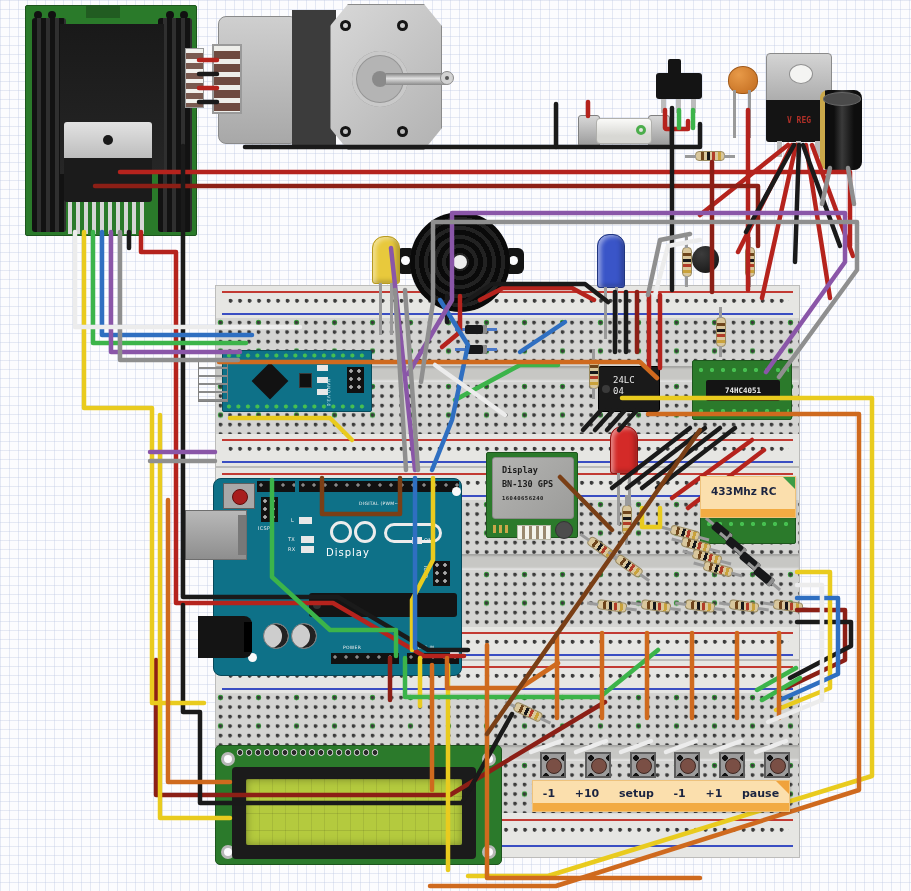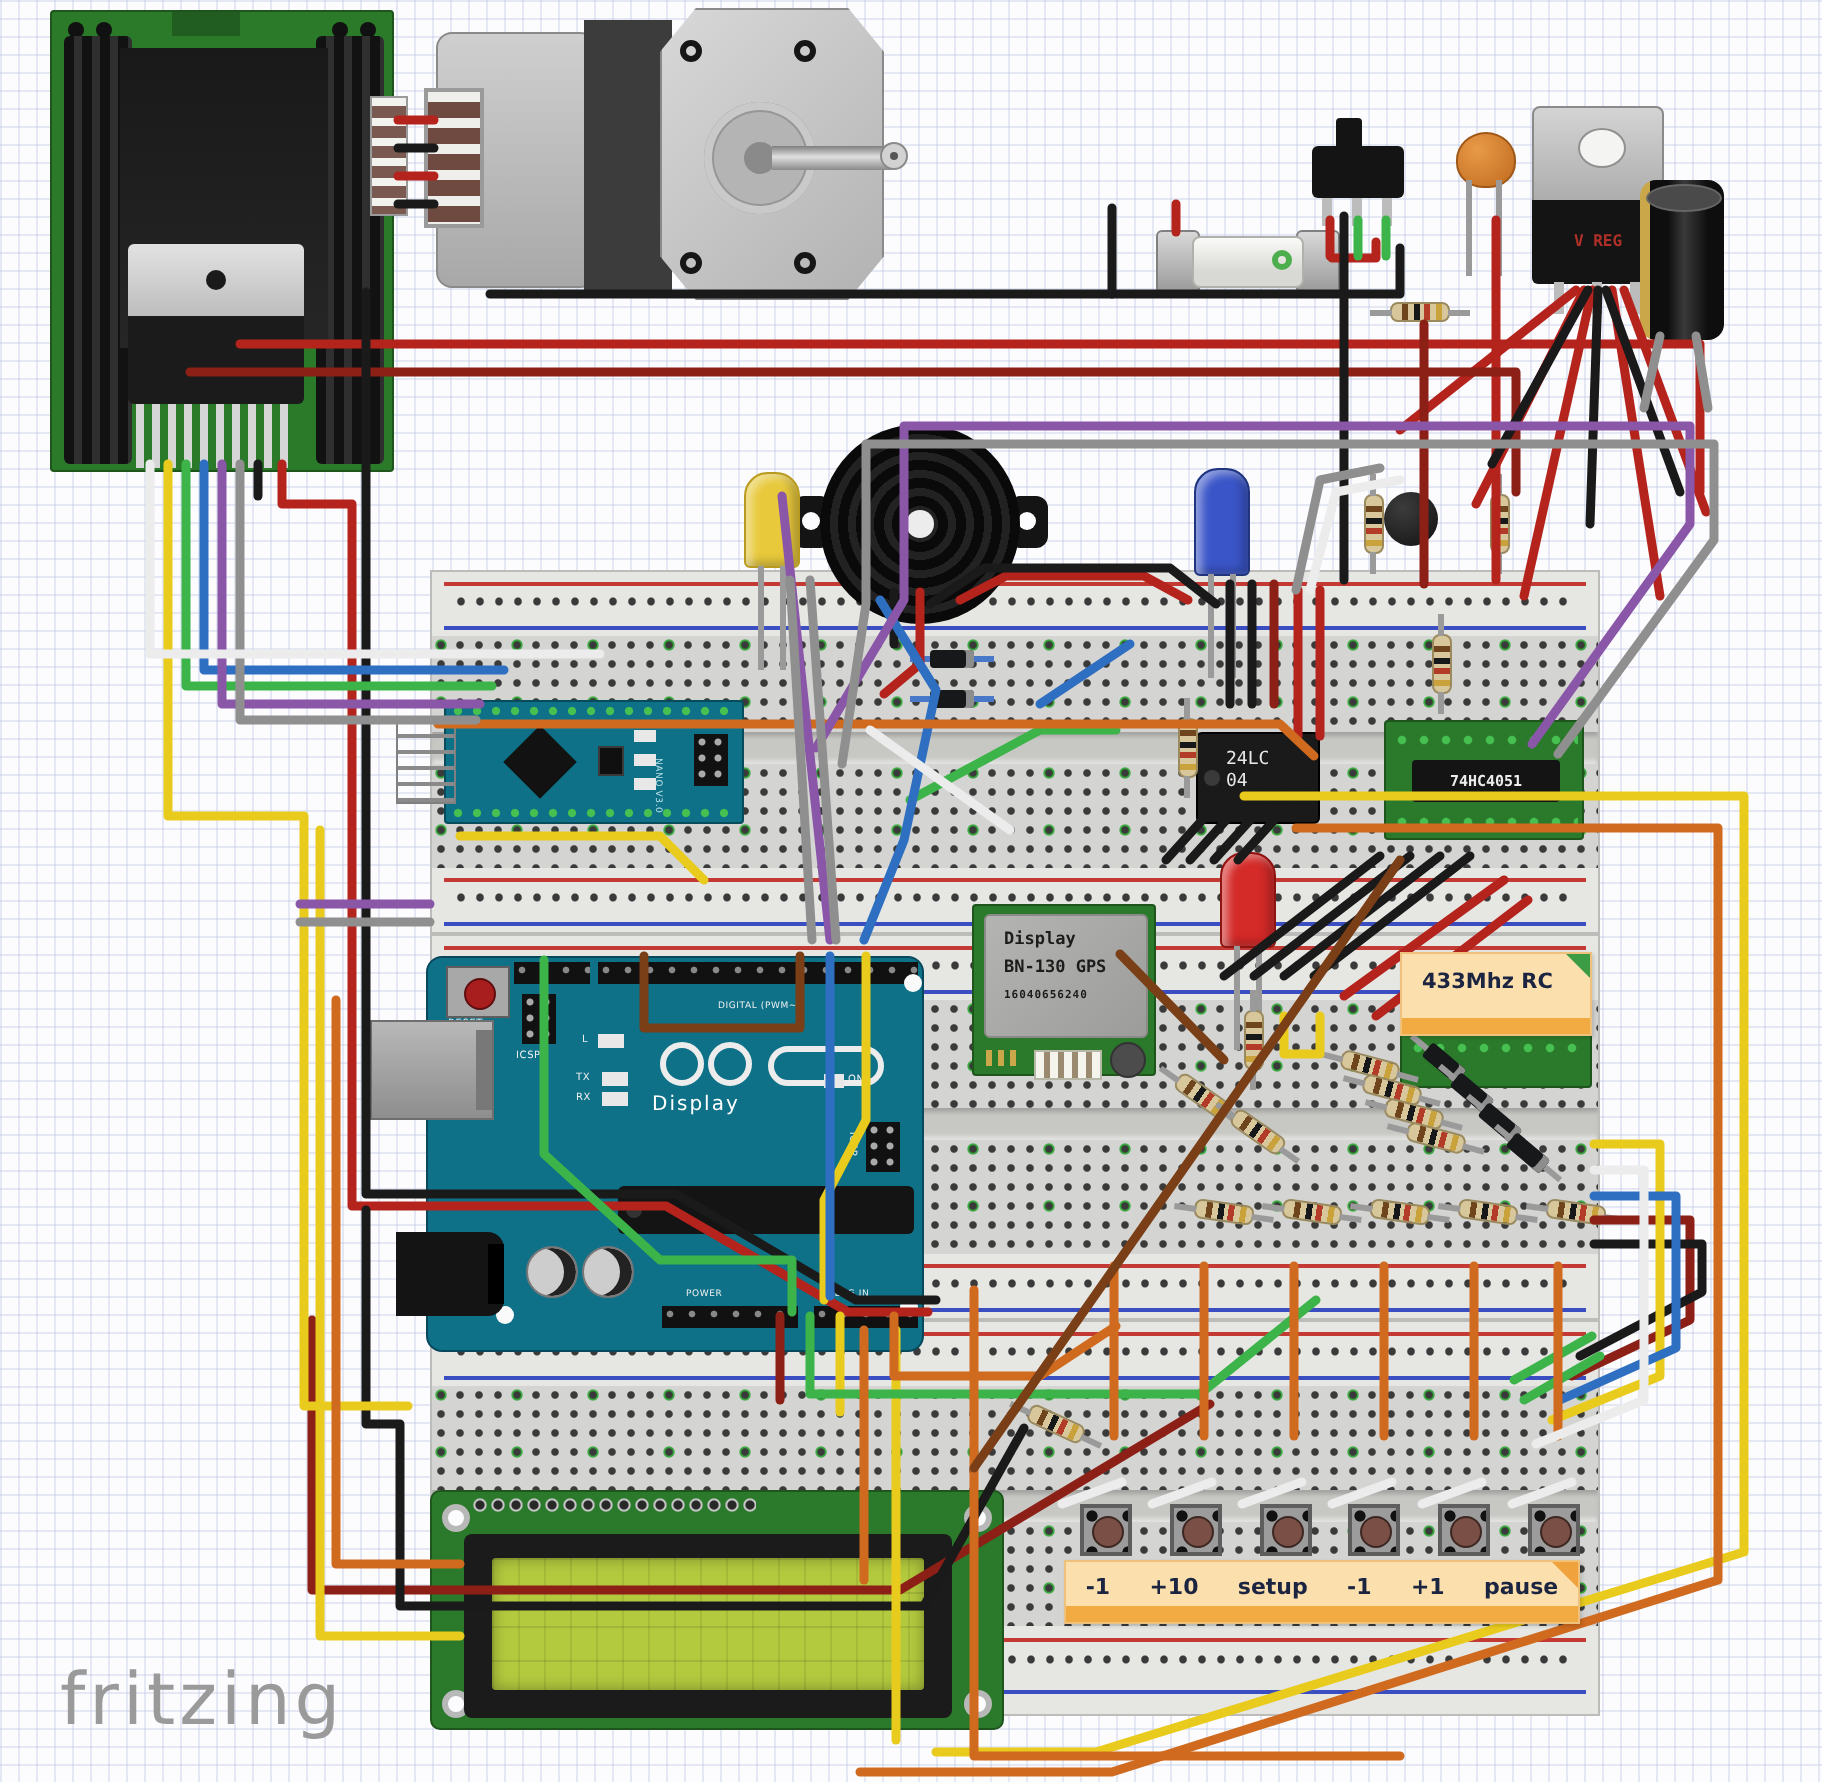--- a/index.html
+++ b/index.html
@@ -475,17 +475,14 @@
       <polyline points="655,295 668,246 700,240"></polyline>
     </g>
 
     <g stroke="#7a3f16" stroke-width="4.5">
       <polyline points="700,430 487,734"></polyline>
       <polyline points="322,478 322,514 400,514 400,478"></polyline>
       <polyline points="560,477 612,530"></polyline>
     </g>
   </svg>
 
-  <div class="abs" style="left:30px;top:830px;font-size:36px;color:#9a9a9a;letter-spacing:2px;z-index:5;">
-    <span>fritzing</span>
-  </div>
 
 </div>
 
 </body></html>

